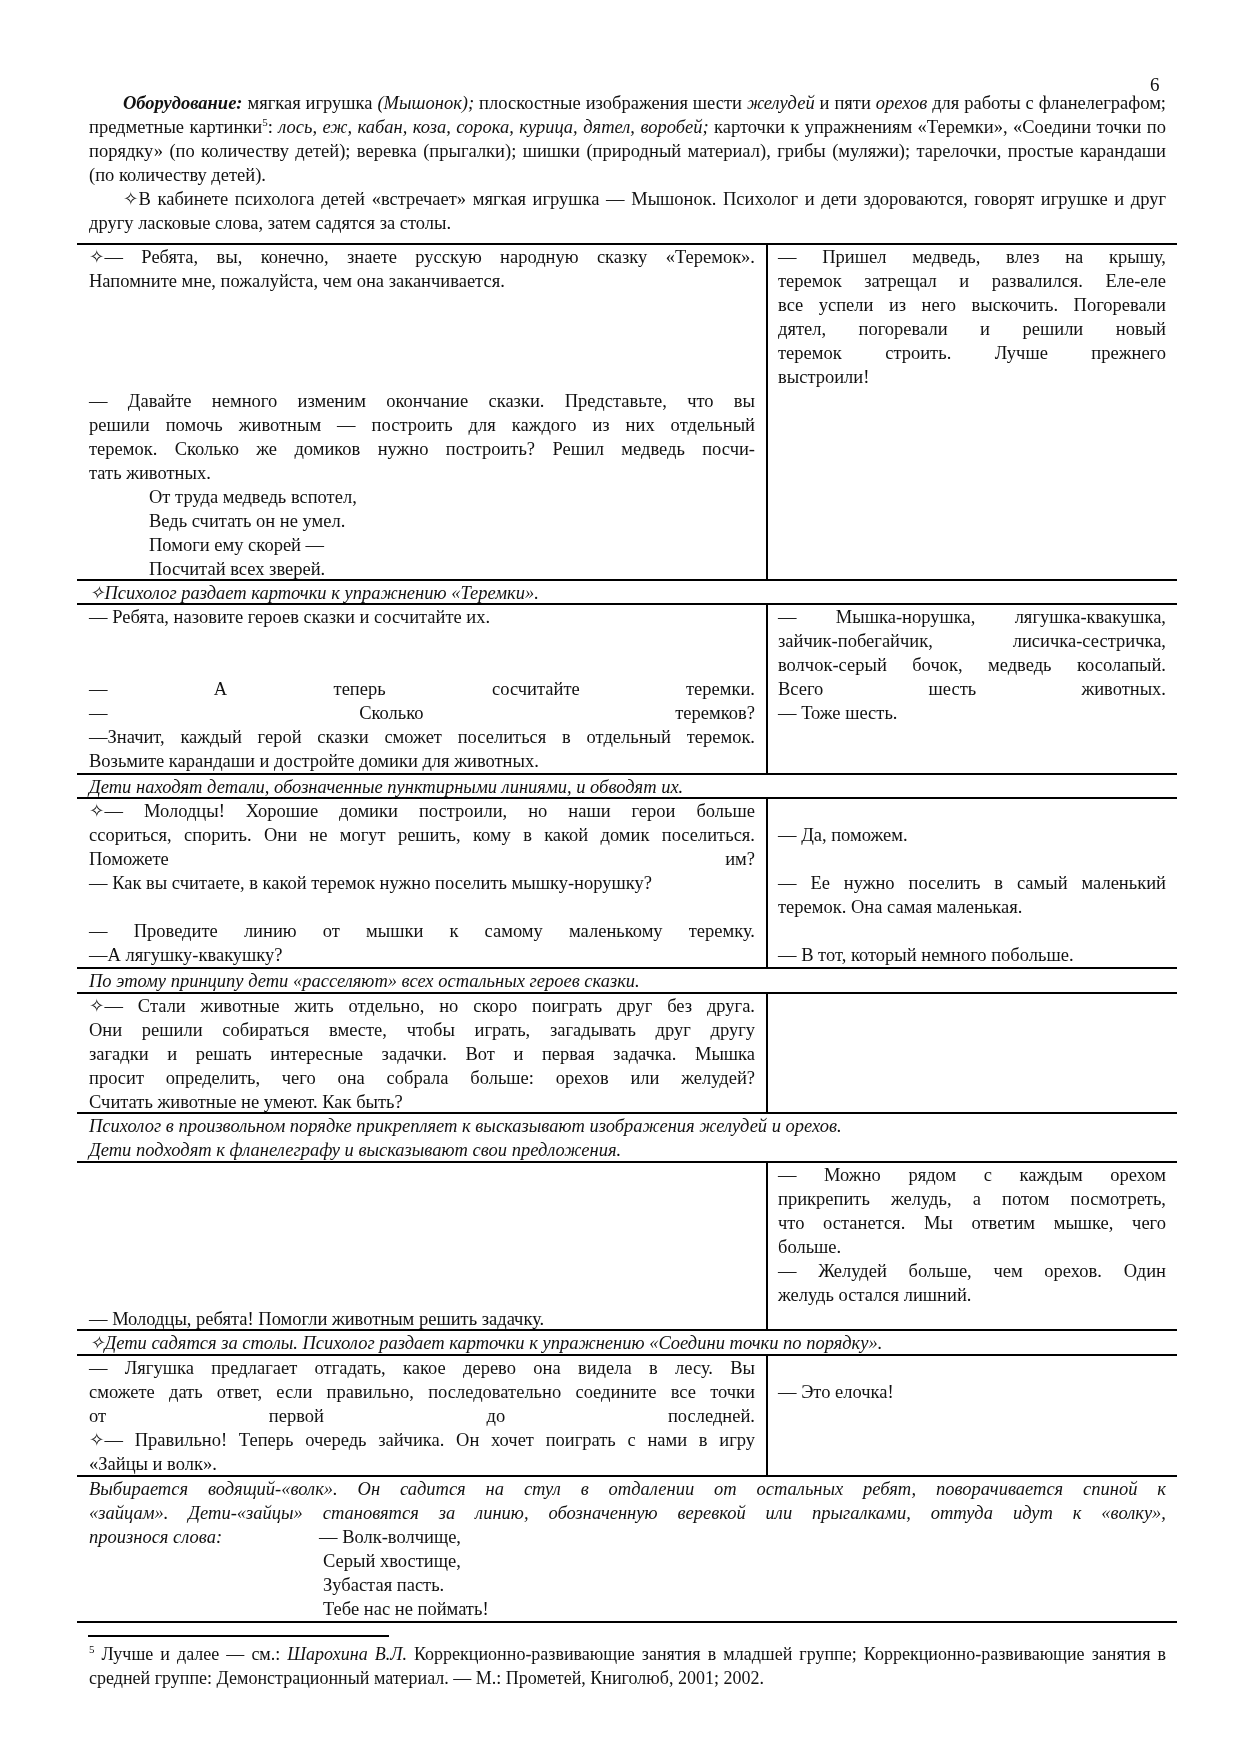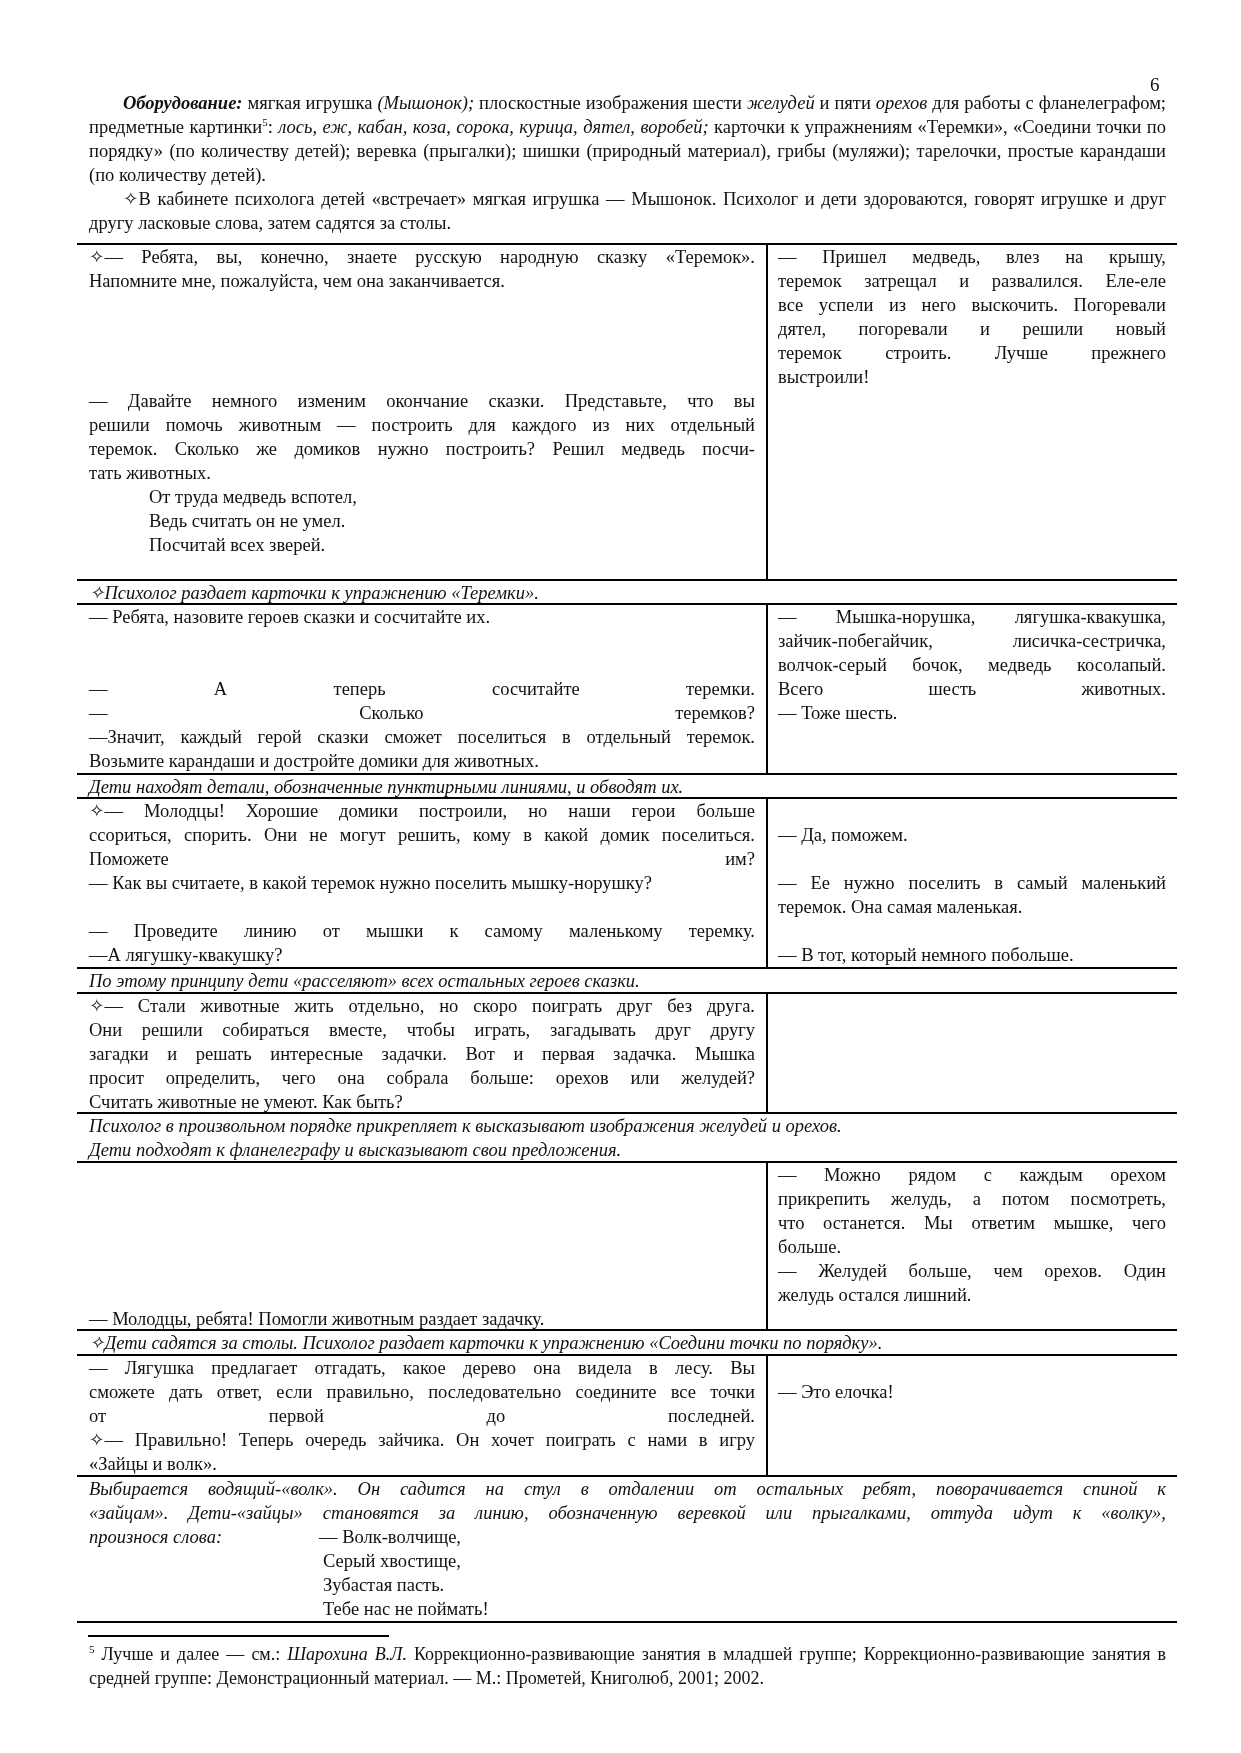--- a/index.html
+++ b/index.html
@@ -63,20 +63,21 @@
       </div>
       <div class="cell left" style="top: 389px;">
         <span class="line just">— Давайте немного изменим окончание сказки. Представьте, что вы</span>
         <span class="line just">решили помочь животным — построить для каждого из них отдельный</span>
         <span class="line just">теремок. Сколько же домиков нужно построить? Решил медведь посчи-</span>
         <span class="line">тать животных.</span>
       </div>
       <div class="cell left" style="top: 485px;">
         <span class="line poem">От труда медведь вспотел,</span>
         <span class="line poem">Ведь считать он не умел.</span>
+        <span class="line poem">Помоги ему скорей —</span>
         <span class="line poem">Посчитай всех зверей.</span>
       </div>
       <div class="cell right" style="top: 245px;">
         <span class="line just">— Пришел медведь, влез на крышу,</span>
         <span class="line just">теремок затрещал и развалился. Еле-еле</span>
         <span class="line just">все успели из него выскочить. Погоревали</span>
         <span class="line just">дятел, погоревали и решили новый</span>
         <span class="line just">теремок строить. Лучше прежнего</span>
         <span class="line">выстроили!</span>
       </div>
@@ -124,21 +125,21 @@
         <span class="line just">Они решили собираться вместе, чтобы играть, загадывать друг другу</span>
         <span class="line just">загадки и решать интересные задачки. Вот и первая задачка. Мышка</span>
         <span class="line just">просит определить, чего она собрала больше: орехов или желудей?</span>
         <span class="line">Считать животные не умеют. Как быть?</span>
       </div>
       <div class="note" style="top: 1114px;">
         <span class="line">Психолог в произвольном порядке прикрепляет к высказывают изображения желудей и орехов.</span>
         <span class="line">Дети подходят к фланелеграфу и высказывают свои предложения.</span>
       </div>
       <div class="cell left" style="top: 1307px;">
-        <span class="line">— Молодцы, ребята! Помогли животным раздает задачку.</span>
+        <span class="line">— Молодцы, ребята! Помогли животным решить задачку.</span>
       </div>
       <div class="cell right" style="top: 1163px;">
         <span class="line just">— Можно рядом с каждым орехом</span>
         <span class="line just">прикрепить желудь, а потом посмотреть,</span>
         <span class="line just">что останется. Мы ответим мышке, чего</span>
         <span class="line just">больше.</span>
         <span class="line just">— Желудей больше, чем орехов. Один</span>
         <span class="line">желудь остался лишний.</span>
       </div>
       <div class="note" style="top: 1331px;">✧Дети садятся за столы. Психолог раздает карточки к упражнению «Соедини точки по порядку».</div>

